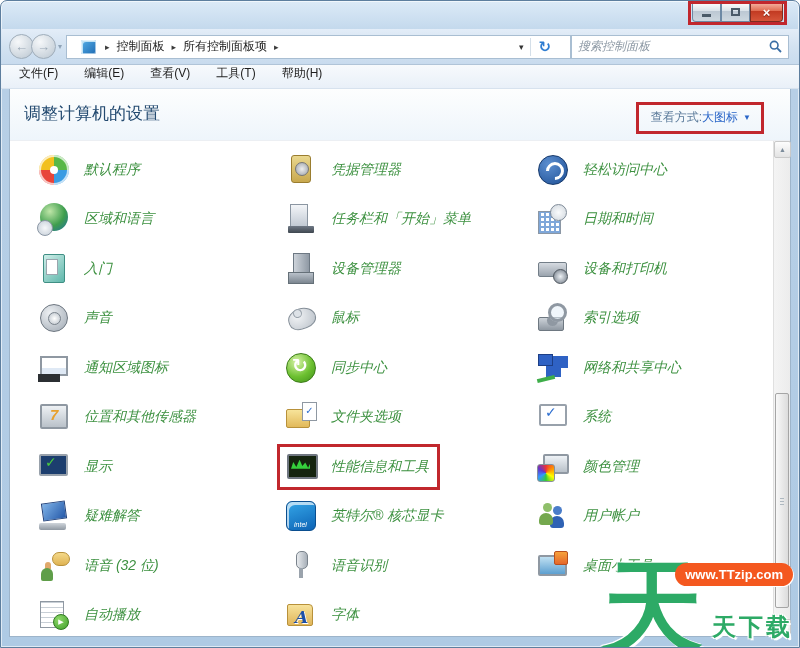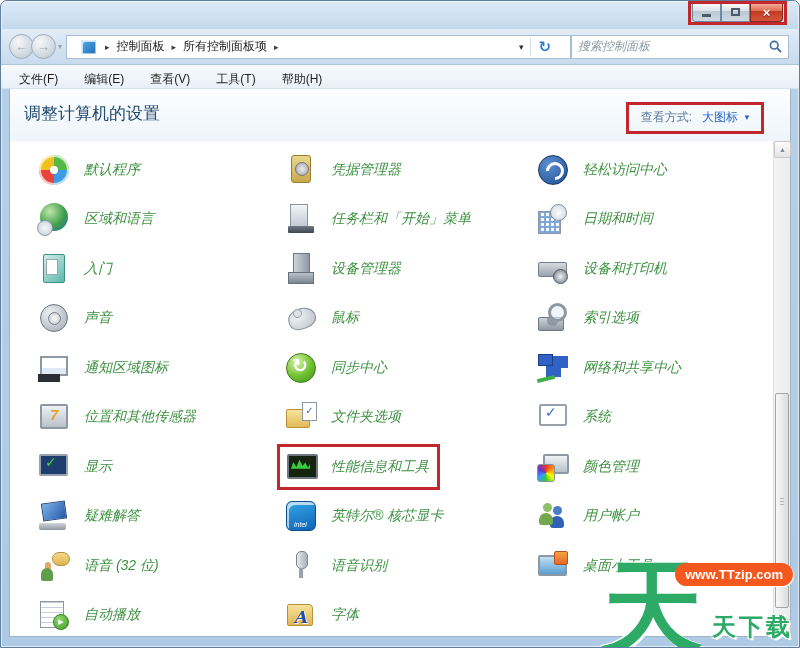--- a/index.html
+++ b/index.html
@@ -36,30 +36,30 @@
   .crumb { color:#1c1c1c; }
   .addr-spacer { flex:1; }
   .addr-drop { font-size:9px; color:#333; padding:0 7px; }
   .addr-div { width:1px; height:18px; background:#d4dfe9; }
   .refresh { font-size:15px; color:#2f7dd1; padding:0 7px; font-weight:bold; }
   .searchbox { width:218px; height:24px; background:#fff; border:1px solid #a9bed2;
     display:flex; align-items:center; padding:0 6px; }
   .searchbox .ph { flex:1; font-size:12px; font-style:italic; color:#8c98a4; }
 
   
-  .menubar { height:24px; display:flex; align-items:flex-end; gap:26px; padding-left:18px;
+  .menubar { height:24px; display:flex; align-items:flex-start; gap:26px; padding-left:18px;
     background:linear-gradient(#f7fafd,#e9f0f8); border-bottom:1px solid #d7e2ee; font-size:12px; color:#1e1e1e; }
 
   
   .client { position:absolute; left:8px; right:8px; top:88px; bottom:10px; background:#fff; border:1px solid #9db4ca; border-top:none; }
   .pageheader { height:51px; display:flex; align-items:flex-start; justify-content:space-between;
     padding:13px 26px 0 14px; background:linear-gradient(180deg,#fdfefe,#eef5fb);gap:12px; }
   .pagetitle { font-size:17px; color:#234a70; }
   .viewby { border:3px solid #c1272d; padding:4px 10px 5px 12px; display:flex; align-items:center; font-size:12px; }
-  .viewby .vlabel { color:#5a7a9a; margin-right:10px; }
+  .viewby .vlabel { color:#5a7a9a; }
   .viewby .vlink { color:#2a66c8; }
   .viewby .vcaret { color:#2a66c8; font-size:8px; margin-left:5px; }
 
   .content { position:absolute; left:0; right:0; top:51px; bottom:0; border-top:1px solid #eceff3; }
 
   
   .grid { display:grid; grid-template-columns:247px 252px 1fr; grid-auto-rows:49.5px;
     align-items:center; padding:4px 30px 0 20px; }
   .item { display:inline-flex; align-items:center; gap:13px; padding:3px 8px 3px 4px; border:3px solid transparent; width:max-content;font-style:italic; }
   .item.hl { border-color:#c1272d; }

